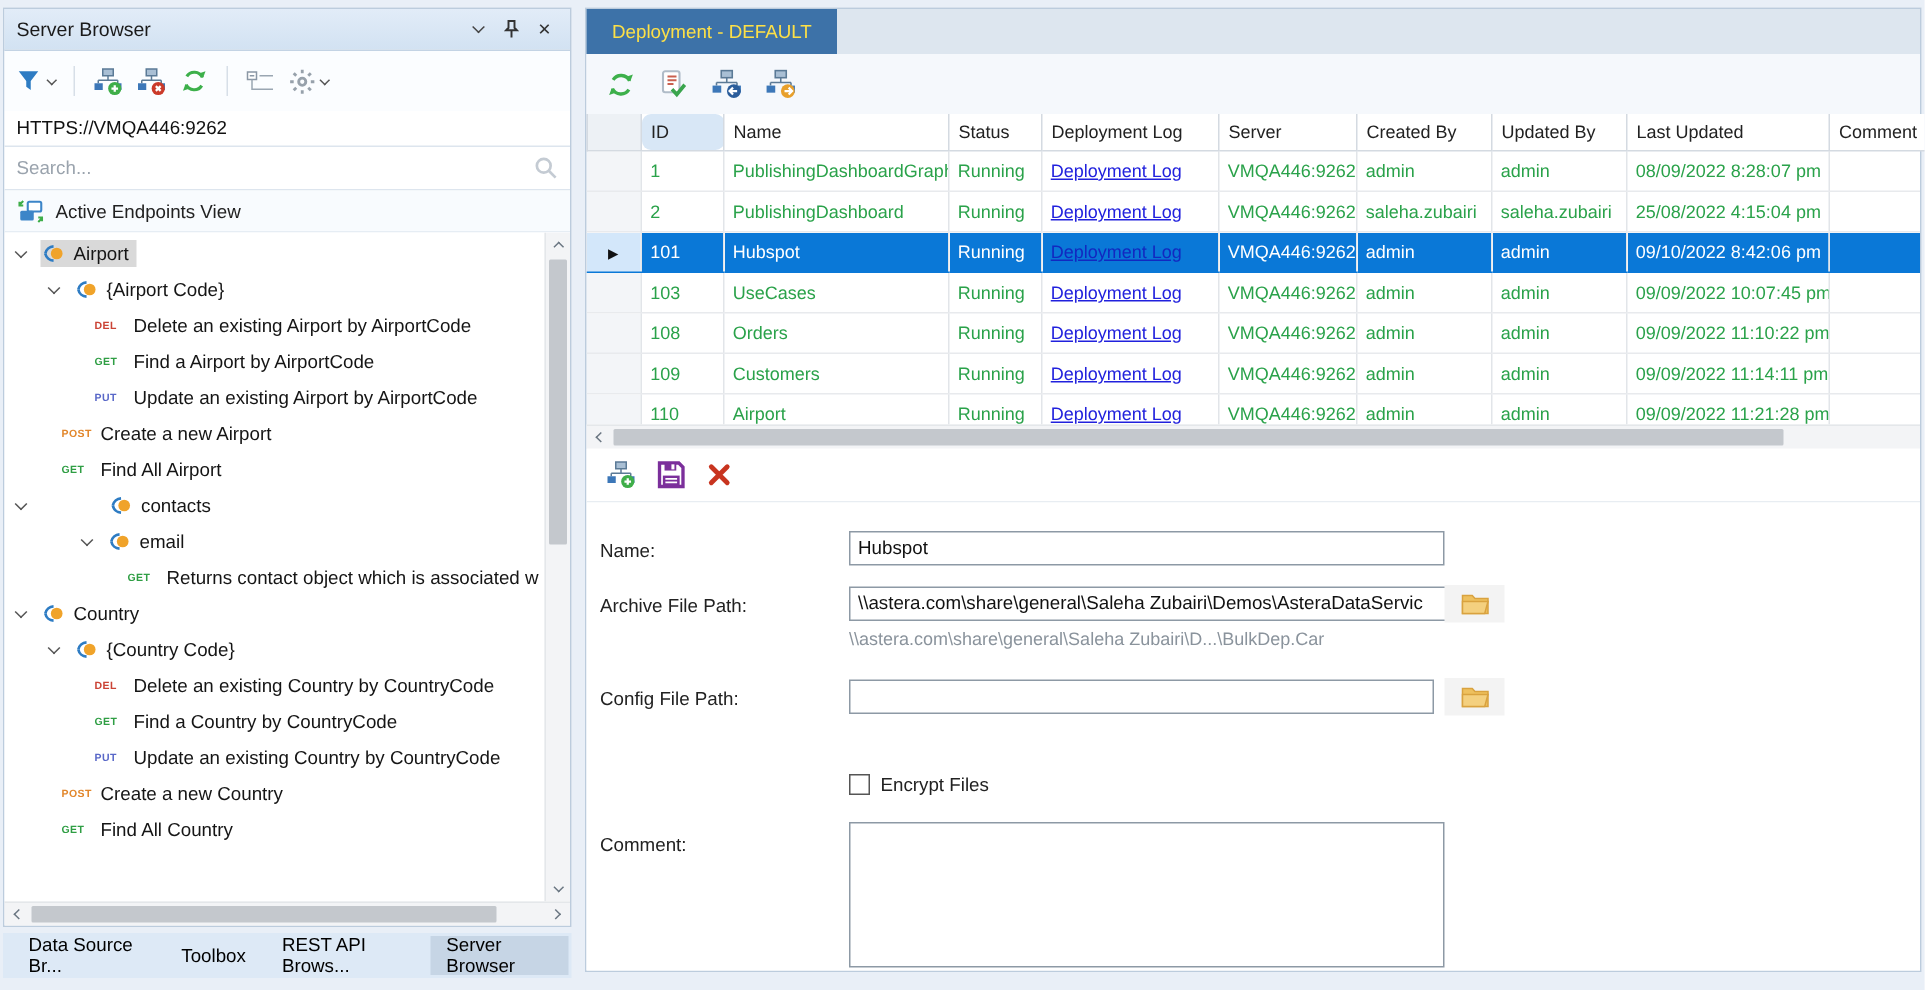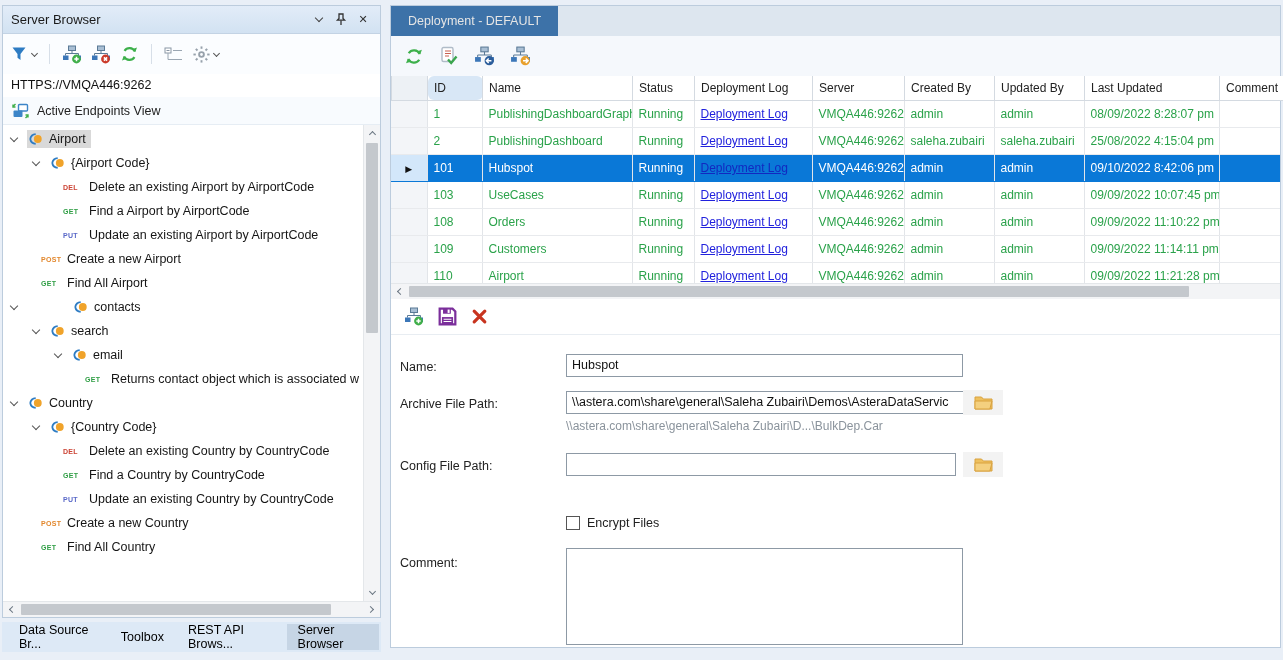--- a/index.html
+++ b/index.html
@@ -60,21 +60,21 @@
   .bottom-tabs { position:absolute; left:2px; top:622px; width:379px; height:30px; background:#dde9f6;
                  display:flex; align-items:stretch; padding:2px 2px 2px 6px; gap:2px; }
   .btab { display:flex; align-items:center; padding:0 11px; font-size:12.5px; color:#000000; cursor:default; }
   .btab.active { background:#c6d5e5; }
 
   
   .main { position:absolute; left:390px; top:5px; width:891px; height:643px; background:#fff;
           border:1px solid #bcccdd; display:flex; flex-direction:column; }
   .tabstrip { height:30px; background:#dde6ef; display:flex; flex:0 0 auto; }
   .tab { display:flex; align-items:center; padding:0 17px; font-size:12.5px; }
-  .tab.active { background:var(--c-activetab,#3d72a8); color:#e5e5e5; }
+  .tab.active { background:var(--c-activetab,#3d72a8); color:#fde047; }
   .main-toolbar { height:40px; background:#f5f8fc; display:flex; align-items:center; gap:15px; padding:0 13px; flex:0 0 auto; }
 
   
   .grid { flex:0 0 auto; }
   .grid table { border-collapse:collapse; table-layout:fixed; width:889px; }
   .grid th { height:24px; font-weight:normal; text-align:left; padding:0 6px; background:#fff;
              border:1px solid #d4dae1; border-top:none; font-size:12px; color:#222; overflow:hidden; white-space:nowrap; }
   .grid th.gut { background:#edf1f5; }
   .grid th.hl  { background:#d8e7f6;border-radius:6px; }
   .grid td { height:27px; padding:0 6px; border-right:1px solid #e2e5e9; border-bottom:1px solid #e8eaed;
@@ -181,20 +181,27 @@
               <line x1="16" y1="4" x2="14.2" y2="5.8"></line>
               <line x1="5.8" y1="14.2" x2="4" y2="16"></line>
             </g>
         </svg>
         <span class="drop-caret"></span>
       </span>
     </div>
 
     <div class="server-url">HTTPS://VMQA446:9262</div>
 
+    <div class="search-row">
+      <input type="text" placeholder="Search..." style="">
+      <svg width="16" height="16" viewBox="0 0 16 16">
+        <circle cx="6.5" cy="6.5" r="4.6" stroke="#c4cbd3" stroke-width="1.8" fill="none"></circle>
+        <line x1="10" y1="10" x2="14.4" y2="14.4" stroke="#c4cbd3" stroke-width="1.8"></line>
+      </svg>
+    </div>
 
     <div class="view-header">
       <svg width="17" height="16" viewBox="0 0 17 16">
         <rect x="6.5" y="1.5" width="9" height="6.5" rx="1" fill="#fff" stroke="#3c85c8" stroke-width="1.4"></rect>
         <rect x="1.5" y="7.5" width="9" height="6.5" rx="1" fill="#3c85c8"></rect>
         <path d="M1 3.5l2.5-2.5M1 1.5v2.5h2.5" stroke="#3fae49" stroke-width="1.4" fill="none"></path>
         <path d="M16 12.5l-2.5 2.5M16 14.5v-2.5h-2.5" stroke="#3fae49" stroke-width="1.4" fill="none"></path>
       </svg>
       <span>Active Endpoints View</span>
     </div>
@@ -250,31 +257,20 @@
           </div>
           <div class="tree-row" style="padding-left: 8px; gap: 45px;">
             <span class="chev"></span>
             <span class="hl-wrap">
               <svg class="nico" width="14" height="14" viewBox="0 0 14 14">
                 <path d="M1.2 7a6 6 0 0 1 5.5-4.8" stroke="#2e7cc3" stroke-width="1.8" fill="none"></path>
                 <path d="M1.2 7a6 6 0 0 0 5.5 4.8" stroke="#2e7cc3" stroke-width="1.8" fill="none"></path>
                 <circle cx="8.8" cy="7" r="3.9" fill="#f0a32a"></circle>
               </svg>
               <span class="tlabel">contacts</span>
-            </span>
-          </div>
-          <div class="tree-row" style="padding-left: 30px;">
-            <span class="chev"></span>
-            <span class="hl-wrap">
-              <svg class="nico" width="14" height="14" viewBox="0 0 14 14">
-                <path d="M1.2 7a6 6 0 0 1 5.5-4.8" stroke="#2e7cc3" stroke-width="1.8" fill="none"></path>
-                <path d="M1.2 7a6 6 0 0 0 5.5 4.8" stroke="#2e7cc3" stroke-width="1.8" fill="none"></path>
-                <circle cx="8.8" cy="7" r="3.9" fill="#f0a32a"></circle>
-              </svg>
-              <span class="tlabel">search</span>
             </span>
           </div>
           <div class="tree-row" style="padding-left: 52px;">
             <span class="chev"></span>
             <span class="hl-wrap">
               <svg class="nico" width="14" height="14" viewBox="0 0 14 14">
                 <path d="M1.2 7a6 6 0 0 1 5.5-4.8" stroke="#2e7cc3" stroke-width="1.8" fill="none"></path>
                 <path d="M1.2 7a6 6 0 0 0 5.5 4.8" stroke="#2e7cc3" stroke-width="1.8" fill="none"></path>
                 <circle cx="8.8" cy="7" r="3.9" fill="#f0a32a"></circle>
               </svg>

